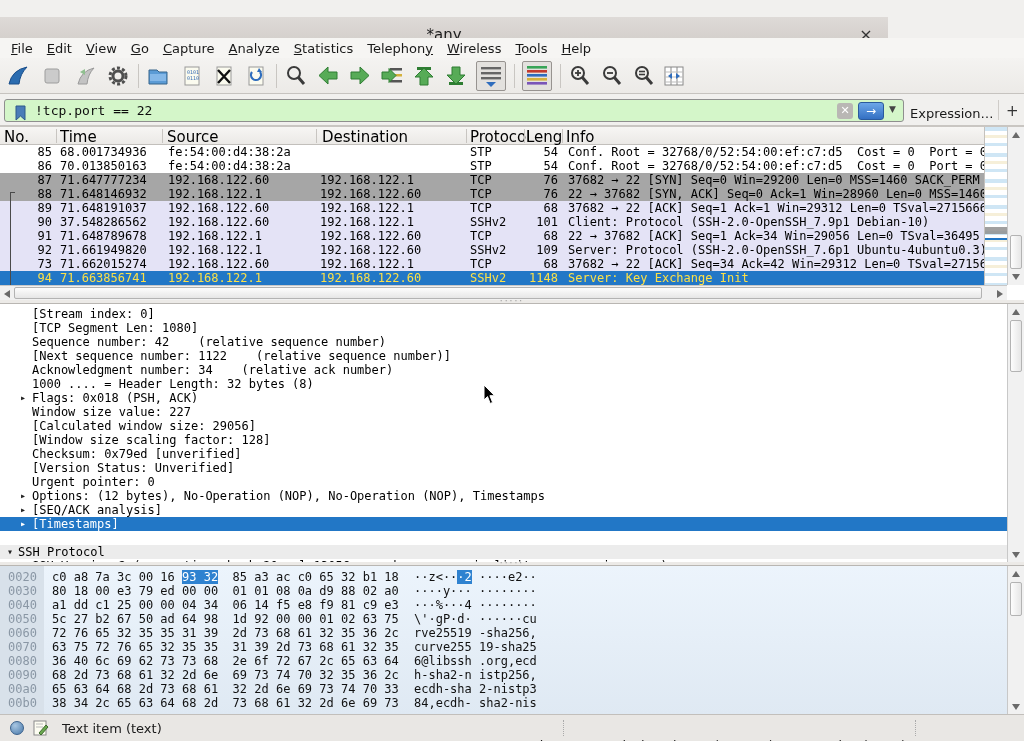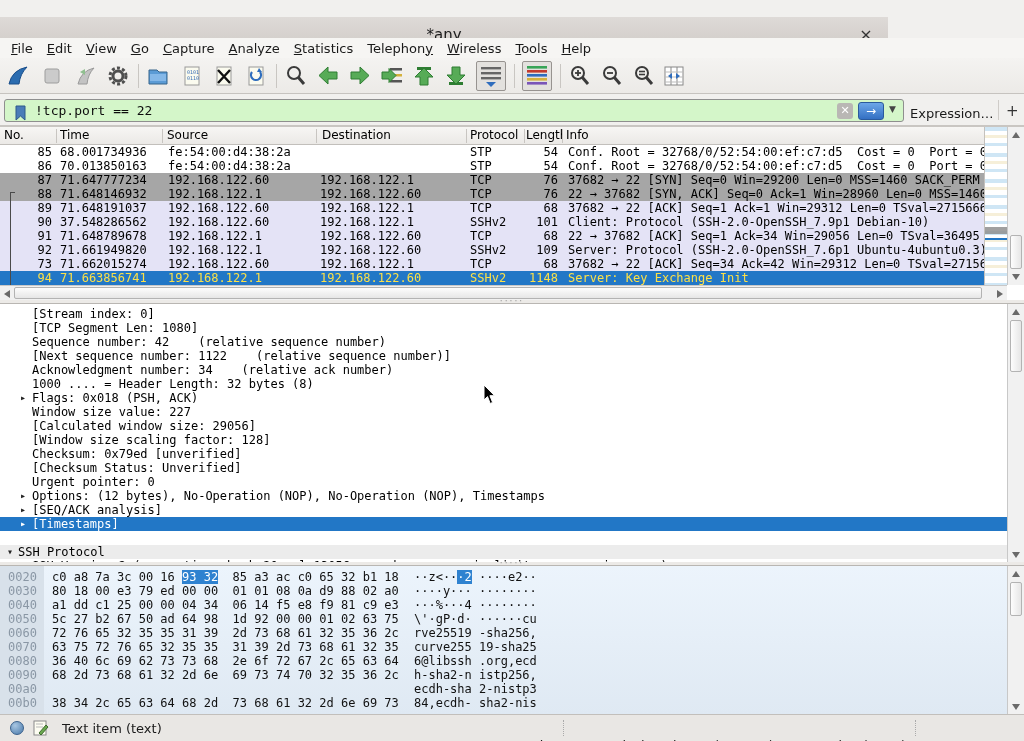--- a/index.html
+++ b/index.html
@@ -42,21 +42,21 @@
                   background:linear-gradient(#6ca6e8,#3470c3); border:1px solid #2a5a9d; border-radius:3px;
                   color:#fff; font-size:12px; text-align:center; line-height:17px; }
   #filter-caret { position:absolute; left:884px; top:4px; font-size:9px; color:#444; }
   #expression-label { position:absolute; left:910px; top:12px; font-size:13px; color:#1a1a1a; }
   #filter-sep { position:absolute; left:998px; top:6px; width:1px; height:20px; background:#cfccc8; }
   #add-filter-btn { position:absolute; left:1006px; top:8px; font-size:15px; color:#333; }
 
   
   #packet-list { position:absolute; left:0; top:127px; width:1024px; height:173px; background:#fff; }
   #pl-header { position:absolute; left:0; top:0; width:984px; height:18px;
-               background:linear-gradient(#f7f6f4,#ebe9e6); border-bottom:1px solid #c2bfbb; font-size:12px; color:#000; }
+               background:linear-gradient(#f7f6f4,#ebe9e6); border-bottom:1px solid #c2bfbb; font-size:15px; color:#000; }
   .hcell { position:absolute; top:1px; white-space:nowrap; overflow:hidden; }
   .hsep { position:absolute; top:2px; width:1px; height:14px; background:#c8c5c1; }
   #pl-rows { position:absolute; left:0; top:18px; width:984px; height:140px; overflow:hidden; }
   .prow { position:absolute; left:0; width:984px; height:14px; font-family:"DejaVu Sans Mono","Liberation Mono",monospace;
           font-size:12px; line-height:14px; display:flex; white-space:pre; overflow:hidden; color:#000; }
   .c-no   { width:60px; text-align:right; padding-right:8px; flex:none; }
   .c-time { width:108px; flex:none; }
   .c-src  { width:152px; flex:none; }
   .c-dst  { width:150px; flex:none; }
   .c-pro  { width:54px;  flex:none; }
@@ -354,21 +354,21 @@
     <div class="dline lvl1" style="top:17px"><span class="tri"></span><span class="dtext">[TCP Segment Len: 1080]</span></div>
     <div class="dline lvl1" style="top:31px"><span class="tri"></span><span class="dtext">Sequence number: 42    (relative sequence number)</span></div>
     <div class="dline lvl1" style="top:45px"><span class="tri"></span><span class="dtext">[Next sequence number: 1122    (relative sequence number)]</span></div>
     <div class="dline lvl1" style="top:59px"><span class="tri"></span><span class="dtext">Acknowledgment number: 34    (relative ack number)</span></div>
     <div class="dline lvl1" style="top:73px"><span class="tri"></span><span class="dtext">1000 .... = Header Length: 32 bytes (8)</span></div>
     <div class="dline lvl1" style="top:87px"><span class="tri">▸</span><span class="dtext">Flags: 0x018 (PSH, ACK)</span></div>
     <div class="dline lvl1" style="top:101px"><span class="tri"></span><span class="dtext">Window size value: 227</span></div>
     <div class="dline lvl1" style="top:115px"><span class="tri"></span><span class="dtext">[Calculated window size: 29056]</span></div>
     <div class="dline lvl1" style="top:129px"><span class="tri"></span><span class="dtext">[Window size scaling factor: 128]</span></div>
     <div class="dline lvl1" style="top:143px"><span class="tri"></span><span class="dtext">Checksum: 0x79ed [unverified]</span></div>
-    <div class="dline lvl1" style="top:157px"><span class="tri"></span><span class="dtext">[Checksum Status: Unverified]</span></div>
+    <div class="dline lvl1" style="top:157px"><span class="tri"></span><span class="dtext">[Version Status: Unverified]</span></div>
     <div class="dline lvl1" style="top:171px"><span class="tri"></span><span class="dtext">Urgent pointer: 0</span></div>
     <div class="dline lvl1" style="top:185px"><span class="tri">▸</span><span class="dtext">Options: (12 bytes), No-Operation (NOP), No-Operation (NOP), Timestamps</span></div>
     <div class="dline lvl1" style="top:199px"><span class="tri">▸</span><span class="dtext">[SEQ/ACK analysis]</span></div>
     <div class="dline lvl1 d-sel" style="top:213px"><span class="tri">▸</span><span class="dtext">[Timestamps]</span></div>
     <div class="dline lvl0 d-shade" style="top:241px"><span class="tri">▾</span><span class="dtext">SSH Protocol</span></div>
     <div class="dline lvl1" style="top:255px"><span class="tri">▸</span><span class="dtext">SSH Version 2 (encryption:chacha20-poly1305@openssh.com mac:&lt;implicit&gt; compression:none)</span></div>
     <div class="vscroll" style="left:1007px; top:0; height:259px;">
       <div class="sb-arrow" style="left:4px;top:5px;border-left:4px solid transparent;border-right:4px solid transparent;border-bottom:6px solid #6a6a6a;"></div>
       <div class="thumb" style="left:2px; top:16px; width:12px; height:52px;"></div>
       <div class="sb-arrow" style="left:4px;bottom:5px;border-left:4px solid transparent;border-right:4px solid transparent;border-top:6px solid #6a6a6a;"></div>
@@ -380,21 +380,21 @@
   <div id="hexpane">
     <div id="hex-gutter"></div>
     <div class="hrow" style="top:4px"><span class="hoff">0020</span><span class="hhex"><span>c0 a8 7a 3c 00 16 </span><span class="bsel">93 32</span><span>  85 a3 ac c0 65 32 b1 18</span></span><span class="hascii"><span>··z&lt;··</span><span class="bsel">·2</span><span> ····e2··</span></span></div>
     <div class="hrow" style="top:18px"><span class="hoff">0030</span><span class="hhex">80 18 00 e3 79 ed 00 00  01 01 08 0a d9 88 02 a0</span><span class="hascii">····y··· ········</span></div>
     <div class="hrow" style="top:32px"><span class="hoff">0040</span><span class="hhex">a1 dd c1 25 00 00 04 34  06 14 f5 e8 f9 81 c9 e3</span><span class="hascii">···%···4 ········</span></div>
     <div class="hrow" style="top:46px"><span class="hoff">0050</span><span class="hhex">5c 27 b2 67 50 ad 64 98  1d 92 00 00 01 02 63 75</span><span class="hascii">\'·gP·d· ······cu</span></div>
     <div class="hrow" style="top:60px"><span class="hoff">0060</span><span class="hhex">72 76 65 32 35 35 31 39  2d 73 68 61 32 35 36 2c</span><span class="hascii">rve25519 -sha256,</span></div>
     <div class="hrow" style="top:74px"><span class="hoff">0070</span><span class="hhex">63 75 72 76 65 32 35 35  31 39 2d 73 68 61 32 35</span><span class="hascii">curve255 19-sha25</span></div>
     <div class="hrow" style="top:88px"><span class="hoff">0080</span><span class="hhex">36 40 6c 69 62 73 73 68  2e 6f 72 67 2c 65 63 64</span><span class="hascii">6@libssh .org,ecd</span></div>
     <div class="hrow" style="top:102px"><span class="hoff">0090</span><span class="hhex">68 2d 73 68 61 32 2d 6e  69 73 74 70 32 35 36 2c</span><span class="hascii">h-sha2-n istp256,</span></div>
-    <div class="hrow" style="top:116px"><span class="hoff">00a0</span><span class="hascii">ecdh-sha 2-nistp3</span></div>
+    <div class="hrow" style="top:116px"><span class="hoff">00a0</span><span class="hhex">65 63 64 68 2d 73 68 61  32 2d 6e 69 73 74 70 33</span><span class="hascii">ecdh-sha 2-nistp3</span></div>
     <div class="hrow" style="top:130px"><span class="hoff">00b0</span><span class="hhex">38 34 2c 65 63 64 68 2d  73 68 61 32 2d 6e 69 73</span><span class="hascii">84,ecdh- sha2-nis</span></div>
     <div class="vscroll" style="left:1007px; top:0; height:149px;">
       <div class="sb-arrow" style="left:4px;top:5px;border-left:4px solid transparent;border-right:4px solid transparent;border-bottom:6px solid #6a6a6a;"></div>
       <div class="thumb" style="left:2px; top:16px; width:12px; height:34px;"></div>
       <div class="sb-arrow" style="left:4px;bottom:5px;border-left:4px solid transparent;border-right:4px solid transparent;border-top:6px solid #6a6a6a;"></div>
     </div>
   </div>
 
   <div id="statusbar">
     <div id="expert-icon"></div>

